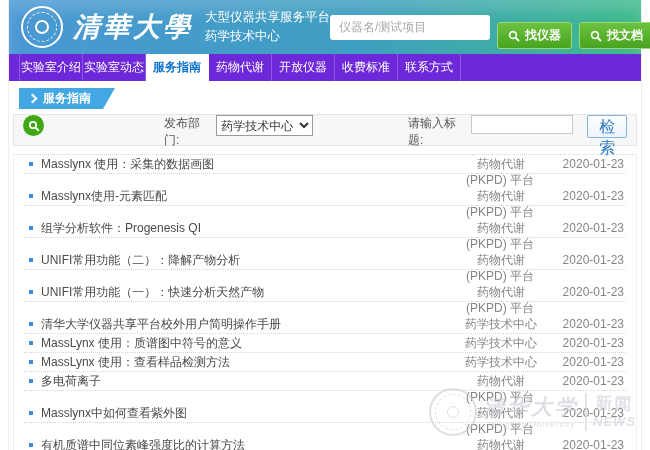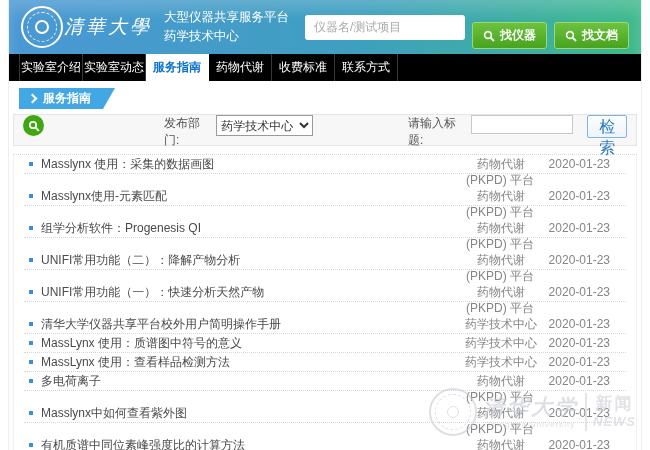--- a/index.html
+++ b/index.html
@@ -22,37 +22,37 @@
   }
   .logo-emblem::before{
     content:"";position:absolute;inset:4px;border-radius:50%;border:1px dashed rgba(255,255,255,.9);
   }
   .logo-emblem::after{
     content:"";position:absolute;left:50%;top:50%;width:14px;height:14px;margin:-7px 0 0 -7px;
     border-radius:50%;border:2px solid #fff;box-sizing:border-box;
   }
   .uni-name{
     color:#fff;font-family:"DejaVu Serif","Liberation Serif",serif;
-    font-size:19px;font-weight:normal;font-style:italic;letter-spacing:3px;
-    margin:0 12px 0 1px;white-space:nowrap;
+    font-size:27px;font-weight:bold;font-style:italic;letter-spacing:3px;
+    margin:0 12px 0 10px;white-space:nowrap;
   }
   .platform-lines{color:#fff;font-size:12.5px;line-height:1.5;white-space:nowrap;}
   .header-search{margin-left:auto;display:flex;align-items:center;gap:7px;}
   .header-search-input{
     width:142px;height:25px;border:none;border-radius:3px;padding:0 9px;font-size:12px;color:#666;outline:none;
   }
   .header-search-input::placeholder{color:#aaa;}
   .green-btn{
     display:inline-flex;align-items:center;gap:5px;height:27px;padding:0 10px;
     background:linear-gradient(#6cc23e,#48a31f);border:1px solid #9ed873;border-radius:3px;
     color:#fff;font-size:12px;font-weight:bold;cursor:pointer;white-space:nowrap;margin-top:17px;
   }
 
   
-  .main-nav{height:27px;background:#000000;display:flex;padding-left:10px;}
+  .main-nav{height:27px;background:#6d28d9;display:flex;padding-left:10px;}
   .nav-tab{
     width:62px;text-align:center;line-height:27px;color:#fff;font-size:12px;cursor:pointer;
     border-right:1px solid rgba(255,255,255,.22);
   }
   .nav-tab:first-child{border-left:1px solid rgba(255,255,255,.22);}
   .nav-tab.active{background:#fff;color:#0d74cd;font-weight:bold;}
 
   
   .crumb-row{padding:7px 10px 5px;}
   .ribbon{
@@ -90,21 +90,21 @@
   
   .list-panel{
     margin-top:8px;border:1px solid #f0f0f0;border-bottom:none;border-top:1px dotted #d6d6d6;
     padding:0 10px;background:#fff;
   }
   .list-item{position:relative;}
   .line1{position:relative;height:18px;line-height:18px;border-bottom:1px dotted #d6d6d6;font-size:12px;white-space:nowrap;}
   .bullet{display:inline-block;width:4px;height:4px;background:#3a8fd8;margin:0 8px 2px 5px;vertical-align:middle;}
   .item-title{color:#4a4a4a;text-decoration:none;cursor:pointer;}
   .item-dept{position:absolute;right:70px;top:0;width:110px;text-align:center;color:#858585;}
-  .item-date{position:absolute;right:16px;top:0;color:#858585;}
+  .item-date{position:absolute;right:2px;top:0;color:#858585;}
   .line2{position:relative;height:13px;line-height:13px;font-size:12px;color:#858585;}
   .item-dept2{position:absolute;right:66px;top:0;width:120px;text-align:center;}
 
   
   .watermark{
     position:absolute;right:14px;top:388px;display:flex;align-items:center;gap:6px;
     pointer-events:none;z-index:5;opacity:.6;
   }
   .wm-seal{width:48px;height:48px;border-radius:50%;border:2px solid #c7cbd3;position:relative;box-sizing:border-box;flex:0 0 auto;}
   .wm-seal::before{content:"";position:absolute;inset:4px;border-radius:50%;border:1px dashed #c7cbd3;}
@@ -146,20 +146,21 @@
         <span>找文档</span>
       </button>
     </div>
   </div>
 
   <div class="main-nav">
     <div class="nav-tab">实验室介绍</div>
     <div class="nav-tab">实验室动态</div>
     <div class="nav-tab active">服务指南</div>
     <div class="nav-tab">药物代谢</div>
+    <div class="nav-tab">开放仪器</div>
     <div class="nav-tab">收费标准</div>
     <div class="nav-tab">联系方式</div>
   </div>
 
   <div class="crumb-row">
     <div class="ribbon">
       <span class="chevron"></span>
       <span>服务指南</span>
     </div>
   </div>

